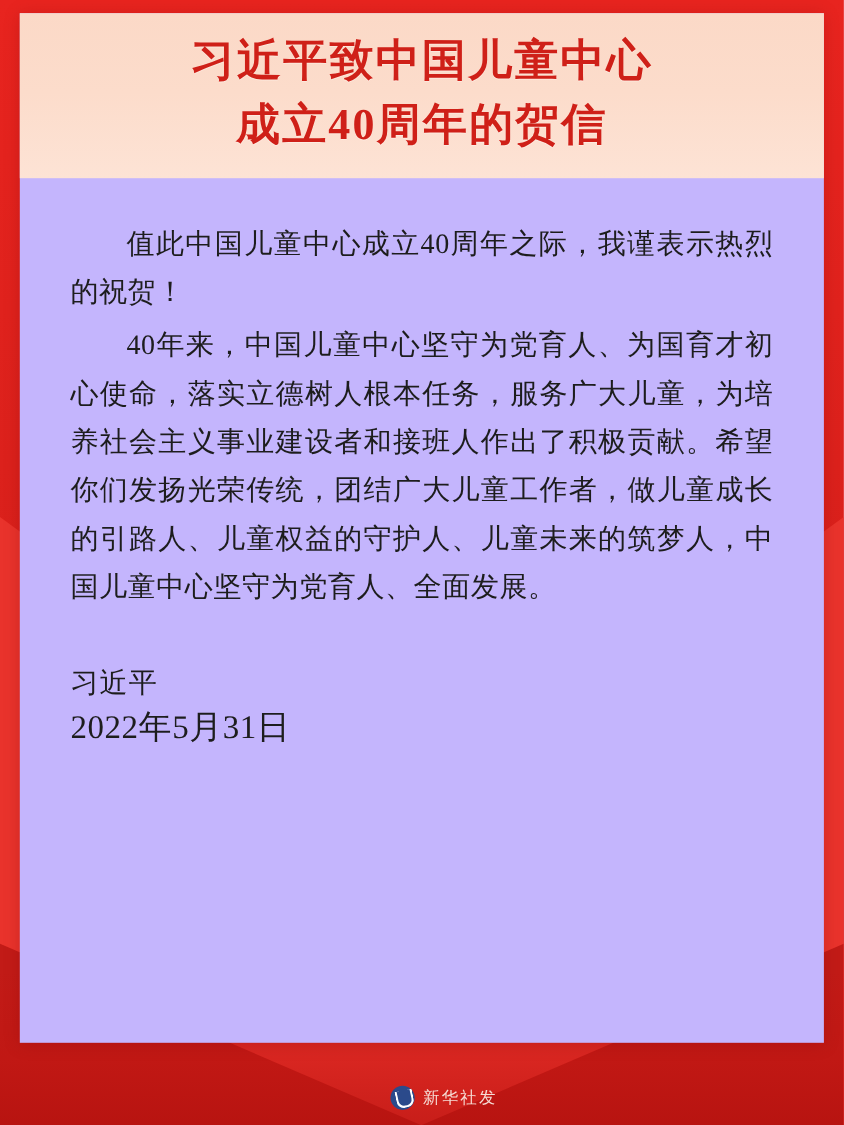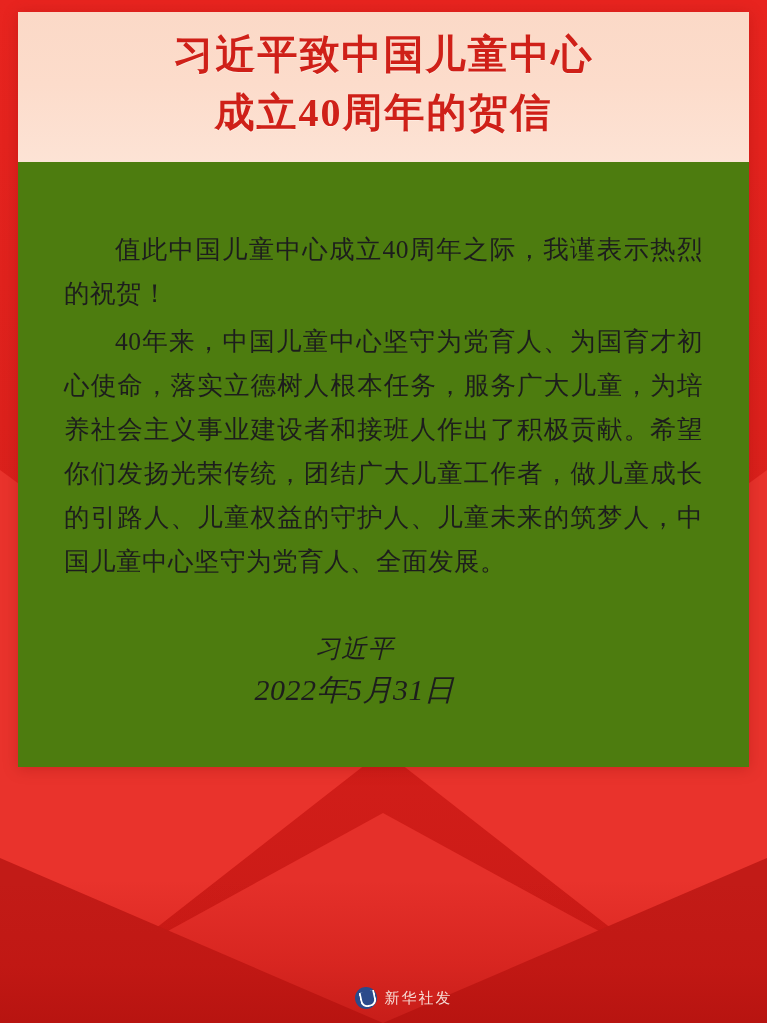--- a/index.html
+++ b/index.html
@@ -78,22 +78,22 @@
     width: 767px; height: 143px;
     background: linear-gradient(180deg, rgba(200,20,16,0) 0%, rgba(190,18,14,0.35) 60%, rgba(175,14,11,0.55) 100%);
   }
 
   
   .letter {
     position: absolute;
     left: 18px;
     top: 12px;
     width: 731px;
-    height: 755px;
-    background: #4d7c0f;
+    height: 936px;
+    background: #c4b5fd;
     box-shadow: 0 2px 14px rgba(120,0,0,0.25);
   }
   .letter-head {
     position: relative;
     height: 150px;
     background: linear-gradient(180deg, #fbd9c7 0%, #fcdccb 48%, #fde3d5 100%);
   }
   .title-wrap {
     position: absolute;
     left: 0; right: 0; top: 14px;
@@ -105,37 +105,35 @@
     color: #cf2018;
     font-size: 40px;
     letter-spacing: 2px;
     line-height: 58px;
     text-shadow: 0 1px 0 rgba(255,255,255,0.35);
   }
 
   .letter-body {
     position: relative;
     padding: 38px 46px 0 46px;
-    margin-top: 28px;
   }
   .para {
     font-size: 25.5px;
     line-height: 44px;
     color: #1d1d1d;
     text-align: justify;
     text-indent: 2em;
     margin: 0 0 4px 0;
     letter-spacing: 0.5px;
     font-family: "Liberation Serif", "DejaVu Serif", serif;
   }
   .sign-block {
     margin-top: 44px;
-    text-align: center;
+    text-align: left;
     padding-right: 58px;
-    font-style: italic;
   }
   .sign-name {
     font-size: 25.5px;
     line-height: 42px;
     color: #1d1d1d;
     letter-spacing: 1px;
   }
   .sign-date {
     font-size: 30px;
     line-height: 40px;

